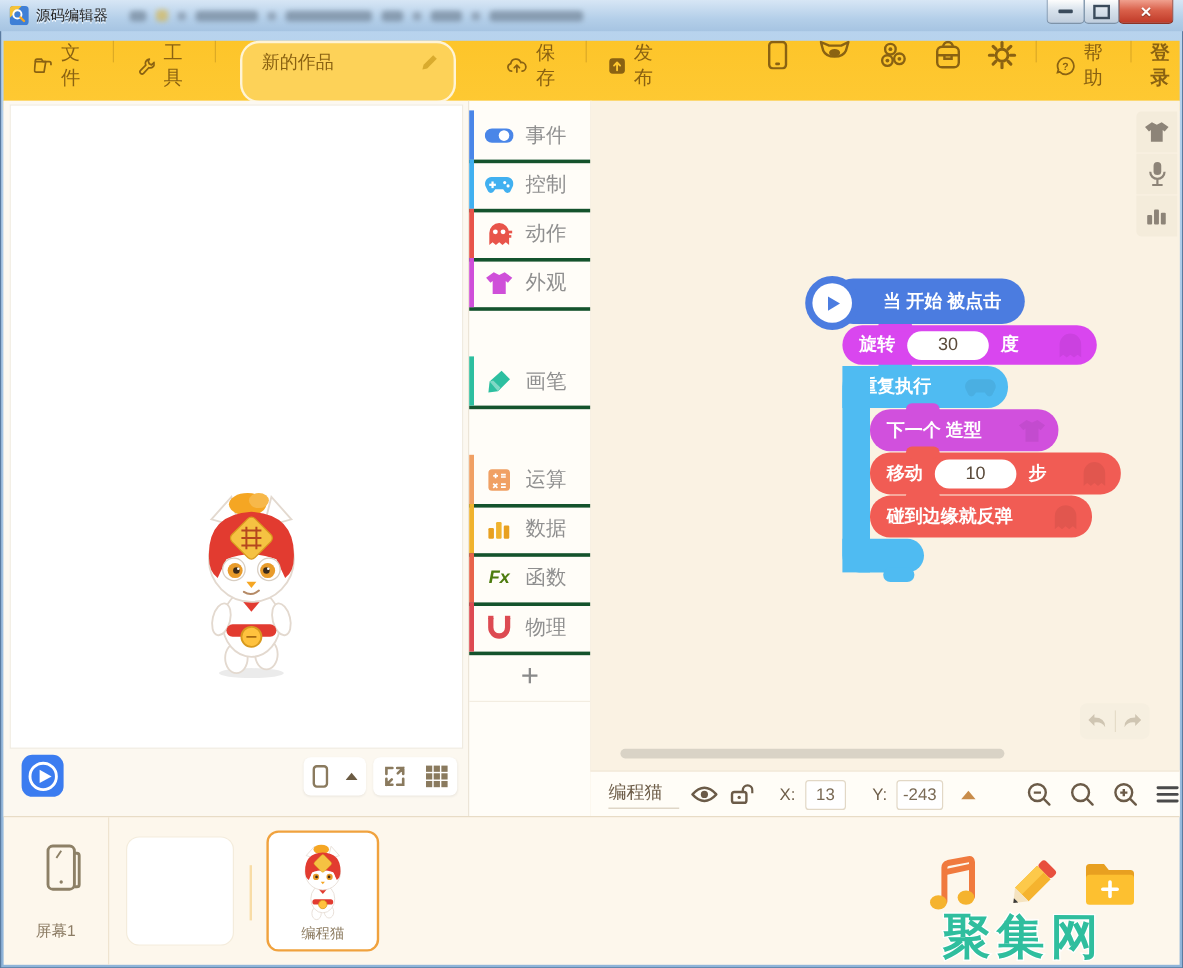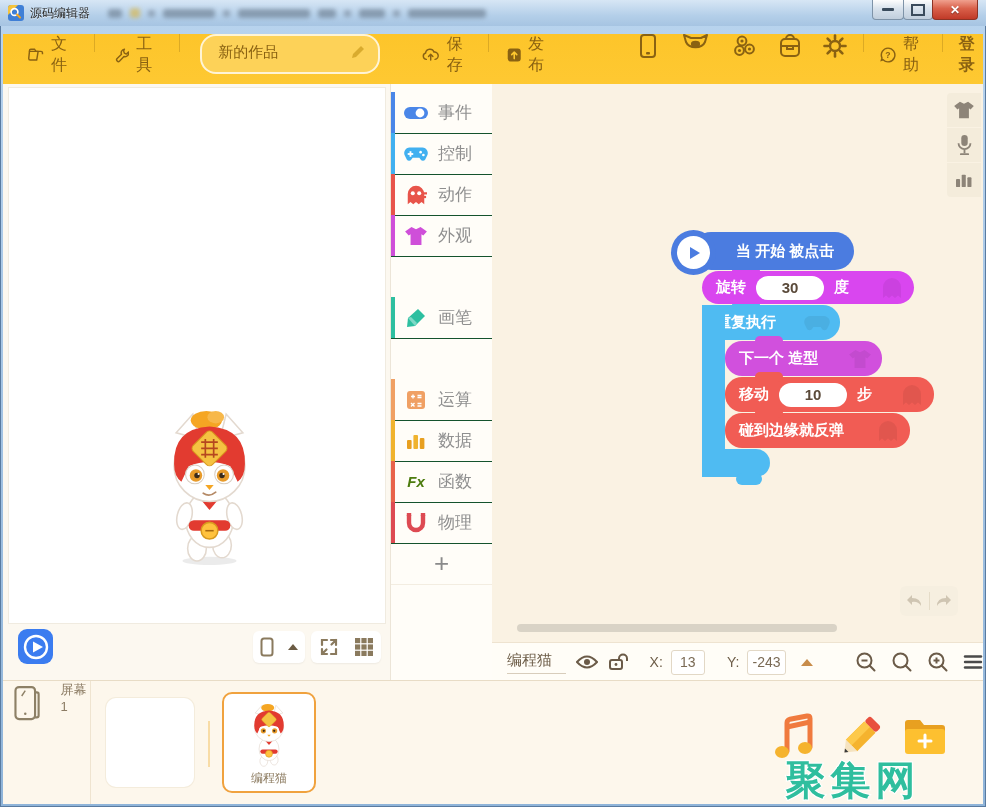--- a/index.html
+++ b/index.html
@@ -17,49 +17,49 @@
   .wbtn{height:19px;border:1px solid #7e93a8;border-top:none;border-radius:0 0 4px 4px;background:linear-gradient(#fdfdfd,#d8e2ec 45%,#c0cedd);display:flex;align-items:center;justify-content:center;margin-left:-1px;}
   .wbtn.min{width:30px;} .wbtn.max{width:28px;}
   .wbtn.close{width:44px;background:linear-gradient(#f0a08e,#d9604a 45%,#c03a28);border-color:#8c3325;color:#fff;font-size:12px;font-weight:bold;text-shadow:0 1px 1px rgba(0,0,0,.4);}
   .minline{width:12px;height:3px;background:#3a4b5c;border-radius:1px;}
   .maxbox{width:10px;height:8px;border:2px solid #3a4b5c;}
 
   
   .toolbar{position:absolute;left:3px;right:3px;top:34px;height:58px;background:linear-gradient(#fdc52a,#fec933);display:flex;align-items:flex-start;color:#8a6212;}
   .tb-item{display:flex;align-items:center;gap:7px;font-size:16px;color:#8a6212;cursor:pointer;}
   .tb-sep{width:1px;height:18px;background:rgba(138,98,18,.28);}
-  .tb-pill{display:flex;align-items:center;width:196px;height:32px;border-radius:16px;background:#fdd258;border:2px solid rgba(255,255,255,.75);padding:0 12px 4px 16px;font-size:15px;color:#8a6212;}
+  .tb-pill{display:flex;align-items:center;width:196px;height:32px;border-radius:16px;background:#fdd258;border:2px solid rgba(255,255,255,.75);padding:0 12px 16px 16px;font-size:15px;color:#8a6212;}
   .tb-pill .pen{margin-left:auto;}
   .tb-icon{display:flex;}
   .tb-login{font-size:16px;font-weight:bold;}
 
   
   .main{position:absolute;left:3px;right:3px;top:84px;height:596px;background:#faf2e3;}
   .stage-panel{position:absolute;left:0;top:0;width:387px;height:596px;background:#fcf8f0;}
   .stage-white{position:absolute;left:5px;right:4px;top:3px;height:535px;background:#fff;border:1px solid #f0ebe0;}
   .playbtn{position:absolute;left:15px;top:545px;width:35px;height:35px;border-radius:9px;background:#3b7cf0;display:flex;align-items:center;justify-content:center;}
   .stage-ctl{position:absolute;top:547px;height:32px;background:#fff;border-radius:6px;display:flex;align-items:center;justify-content:space-around;box-shadow:0 1px 2px rgba(0,0,0,.06);}
   .ctl-a{left:250px;width:52px;} .ctl-b{left:308px;width:70px;}
 
   
   .palette{position:absolute;left:387px;top:0;width:101px;height:596px;background:#fffdf8;border-left:1px solid #ece5d8;border-right:1px solid #ece5d8;}
-  .cat-row{position:absolute;left:0;width:100%;height:41px;border-bottom:1px solid #14532d;display:flex;align-items:center;cursor:pointer;}
+  .cat-row{position:absolute;left:0;width:100%;height:41px;border-bottom:3px solid #14532d;display:flex;align-items:center;cursor:pointer;}
   .cat-strip{position:absolute;left:0;top:0;width:4px;height:100%;}
   .cat-icon{width:24px;height:24px;margin-left:13px;display:flex;align-items:center;justify-content:center;}
   .cat-label{margin-left:10px;font-size:17px;color:#8f8f8f;}
   .cat-add{position:absolute;left:0;top:459px;width:100%;height:41px;display:flex;align-items:center;justify-content:center;font-size:26px;color:#8a8a8a;cursor:pointer;border-bottom:1px solid #f3ede1;}
   .fx-txt{font-weight:bold;font-size:15px;color:#4d7c0f;font-style:italic;}
 
   
   .canvas{position:absolute;left:489px;top:0;right:0;height:596px;background:#faf2e3;}
   .side-tile{position:absolute;left:455px;width:34px;height:34px;background:#f4ecdb;display:flex;align-items:center;justify-content:center;cursor:pointer;}
   .blk{position:absolute;display:flex;align-items:center;color:#fff;font-size:15px;font-weight:bold;border-radius:17px;padding:16px 14px;box-sizing:border-box;}
   .blk .wm{position:absolute;right:10px;top:50%;transform:translateY(-50%);opacity:.45;}
   .notch::before{content:"";position:absolute;top:-5px;left:30px;width:28px;height:10px;border-radius:5px;background:inherit;}
-  .oval{display:inline-flex;align-items:center;justify-content:center;min-width:68px;height:24px;border-radius:13px;background:#fff;color:#5a4a3a;font-size:15px;font-weight:bold;margin:0 10px;}
+  .oval{display:inline-flex;align-items:center;justify-content:center;min-width:68px;height:24px;border-radius:13px;background:#fff;color:#5a4a3a;font-size:15px;font-weight:normal;margin:0 10px;}
   .hat-circle{position:absolute;left:179px;top:146px;width:45px;height:45px;border-radius:50%;background:#4b7ce0;display:flex;align-items:center;justify-content:center;z-index:3;cursor:pointer;}
   .hat-circle .inner{width:33px;height:33px;border-radius:50%;background:#fff;display:flex;align-items:center;justify-content:center;}
   .blk-hat{left:200px;top:148px;width:162px;height:38px;background:#4b7ce0;border-radius:19px;padding-left:44px;z-index:2;}
   .blk-rotate{left:210px;top:187px;width:212px;height:33px;background:#d946ef;z-index:1;}
   .loop-arm-top{left:210px;top:221px;width:138px;height:35px;background:#4fbbf2;border-radius:17px 17px 17px 0;}
   .loop-spine{position:absolute;left:210px;top:221px;width:23px;height:172px;background:#4fbbf2;}
   .loop-arm-bot{position:absolute;left:210px;top:365px;width:68px;height:28px;background:#4fbbf2;border-radius:0 14px 14px 14px;}
   .loop-arm-bot::after{content:"";position:absolute;bottom:-8px;left:34px;width:26px;height:12px;border-radius:6px;background:#4fbbf2;}
   .blk-costume{left:233px;top:257px;width:157px;height:35px;background:#d150dd;}
   .blk-move{left:233px;top:293px;width:209px;height:35px;background:#f15c54;}
@@ -74,21 +74,21 @@
   .sb-name{width:84px;margin-left:15px;border-bottom:1px solid #d8cdbb;padding-bottom:3px;font-size:15px;}
   .sb-ic{margin-left:10px;display:flex;cursor:pointer;}
   .sb-lbl{margin-left:22px;}
   .sb-box{width:46px;height:23px;border:1px solid #e2d8c6;border-radius:3px;background:#fff;display:flex;align-items:center;justify-content:center;margin-left:8px;font-size:14px;color:#7a6a55;}
   .sb-caret{margin-left:14px;width:22px;height:20px;display:flex;align-items:center;justify-content:center;cursor:pointer;}
   .caret-up{width:0;height:0;border-left:6px solid transparent;border-right:6px solid transparent;border-bottom:7px solid #c88c4a;}
   .sb-zoom{margin-left:14px;display:flex;cursor:pointer;}
 
   
   .bottom{position:absolute;left:3px;right:3px;top:680px;height:123px;background:#fdf7ec;border-top:1px solid #e8dcc6;}
-  .screen-sec{position:absolute;left:0;top:0;width:87px;height:100%;border-right:1px solid #efe4d0;display:flex;flex-direction:row;justify-content:center;gap:20px;cursor:pointer;}
+  .screen-sec{position:absolute;left:0;top:0;width:87px;height:100%;border-right:1px solid #efe4d0;display:flex;flex-direction:column;align-items:center;justify-content:center;gap:20px;cursor:pointer;}
   .screen-lbl{font-size:13px;color:#8c7c64;}
   .thumb-empty{position:absolute;left:103px;top:17px;width:88px;height:89px;background:#fff;border-radius:10px;box-shadow:0 0 0 1px #f4ecdc;cursor:pointer;}
   .thumb-div{position:absolute;left:205px;top:40px;width:2px;height:46px;background:#f8dca6;}
   .thumb-sel{position:absolute;left:219px;top:11px;width:90px;height:97px;background:#fff;border:2px solid #f0a23e;border-radius:10px;display:flex;flex-direction:column;align-items:center;justify-content:flex-end;cursor:pointer;}
   .thumb-sel .lbl{font-size:12px;color:#8c7b60;margin-bottom:4px;}
   .asset-btn{position:absolute;top:30px;width:48px;height:52px;display:flex;align-items:center;justify-content:center;cursor:pointer;}
   .watermark{position:absolute;left:700px;top:72px;width:300px;text-align:center;font-size:40px;font-weight:900;letter-spacing:5px;color:#2fbe9e;-webkit-text-stroke:2px #ffffff;paint-order:stroke fill;text-shadow:0 0 3px #fff;z-index:9;}
 </style>
 </head>
 <body>

